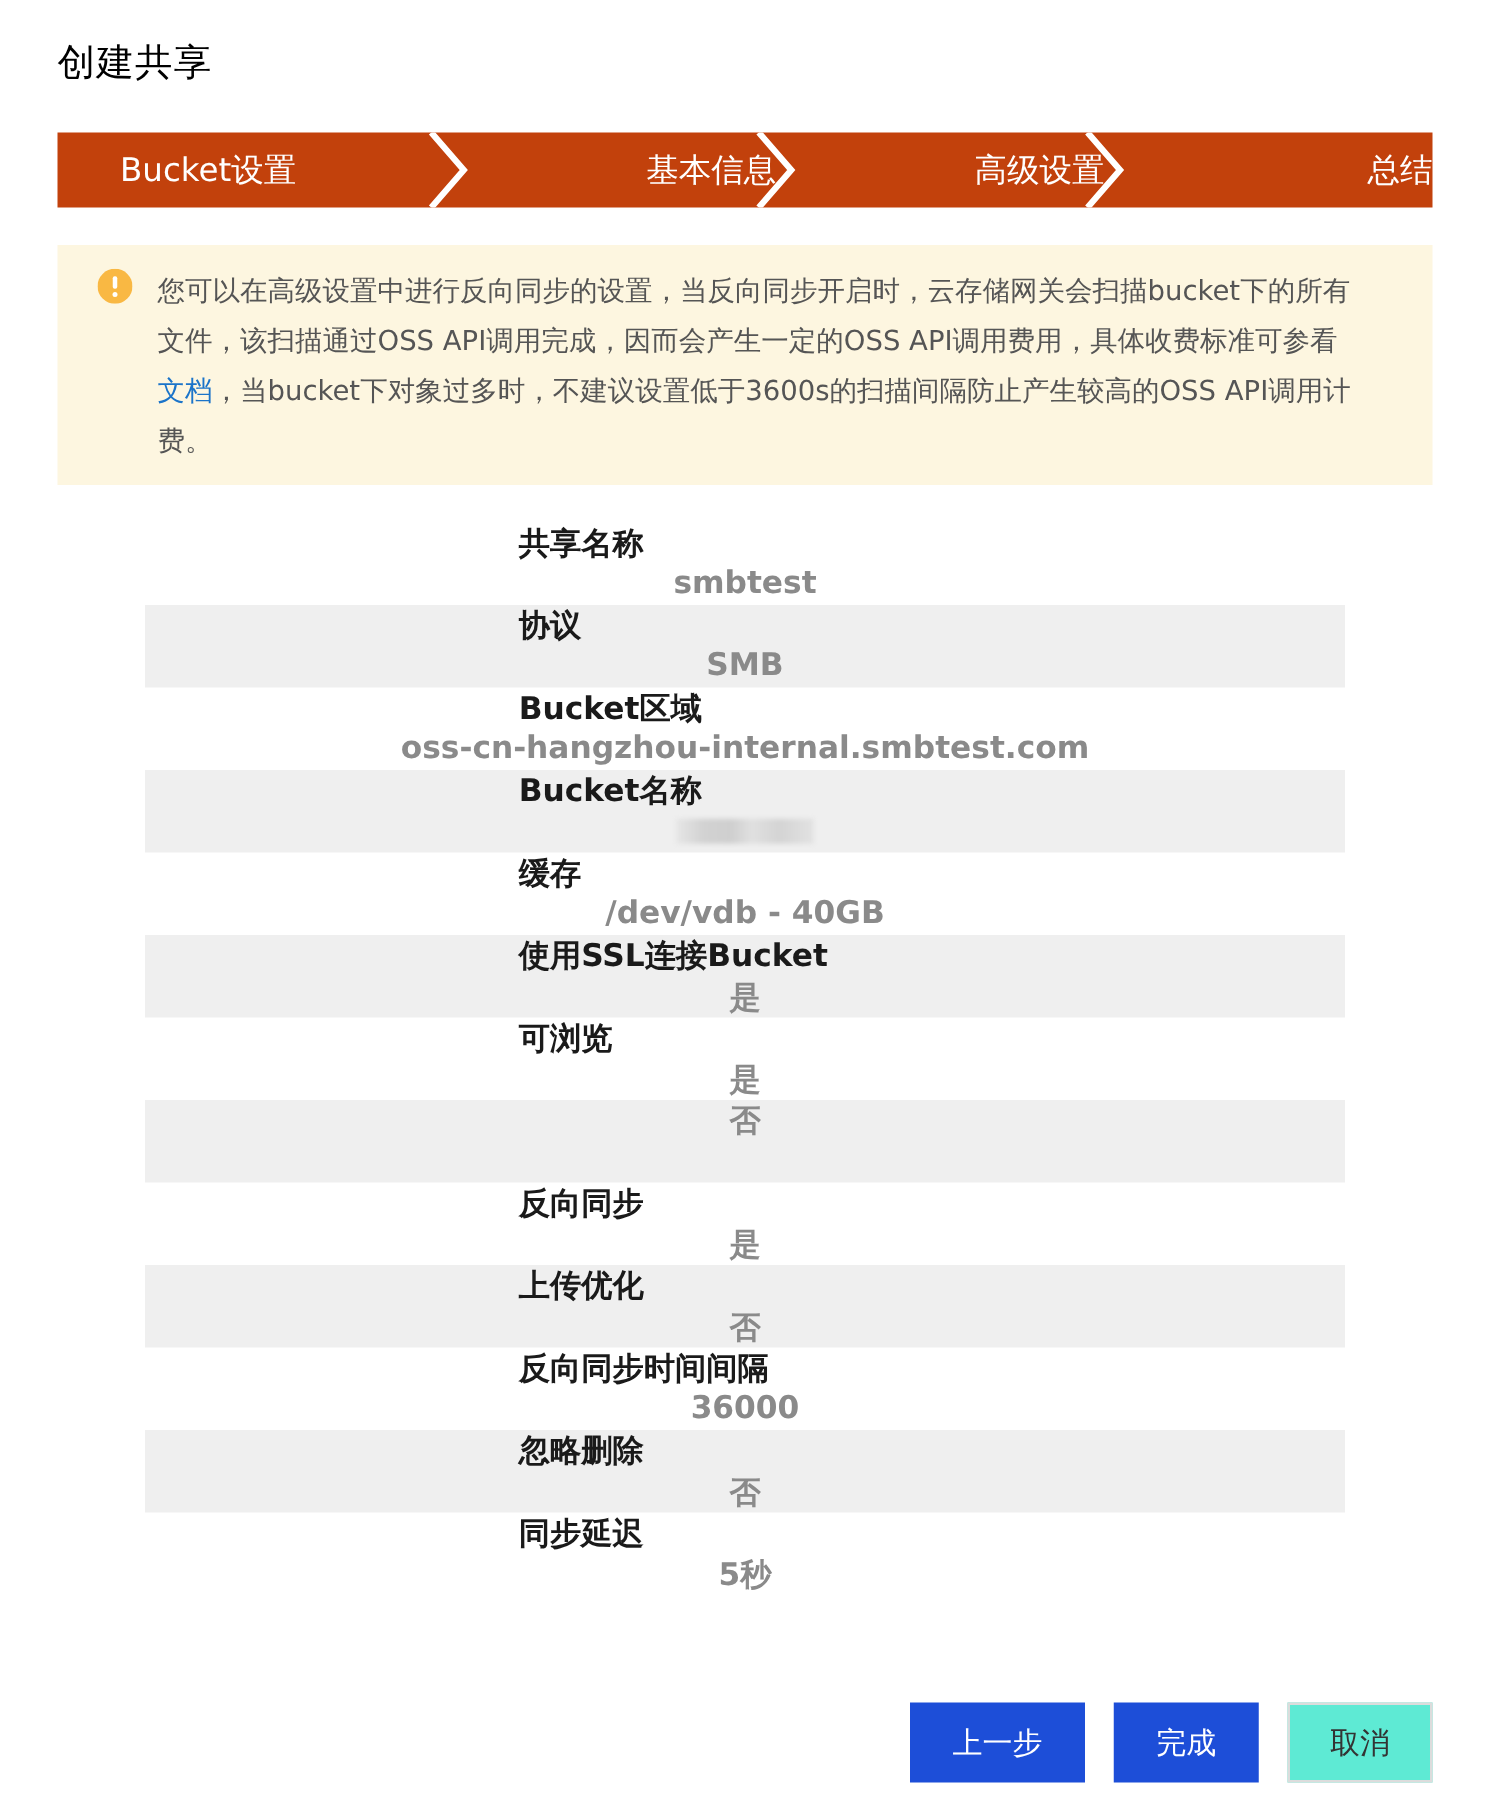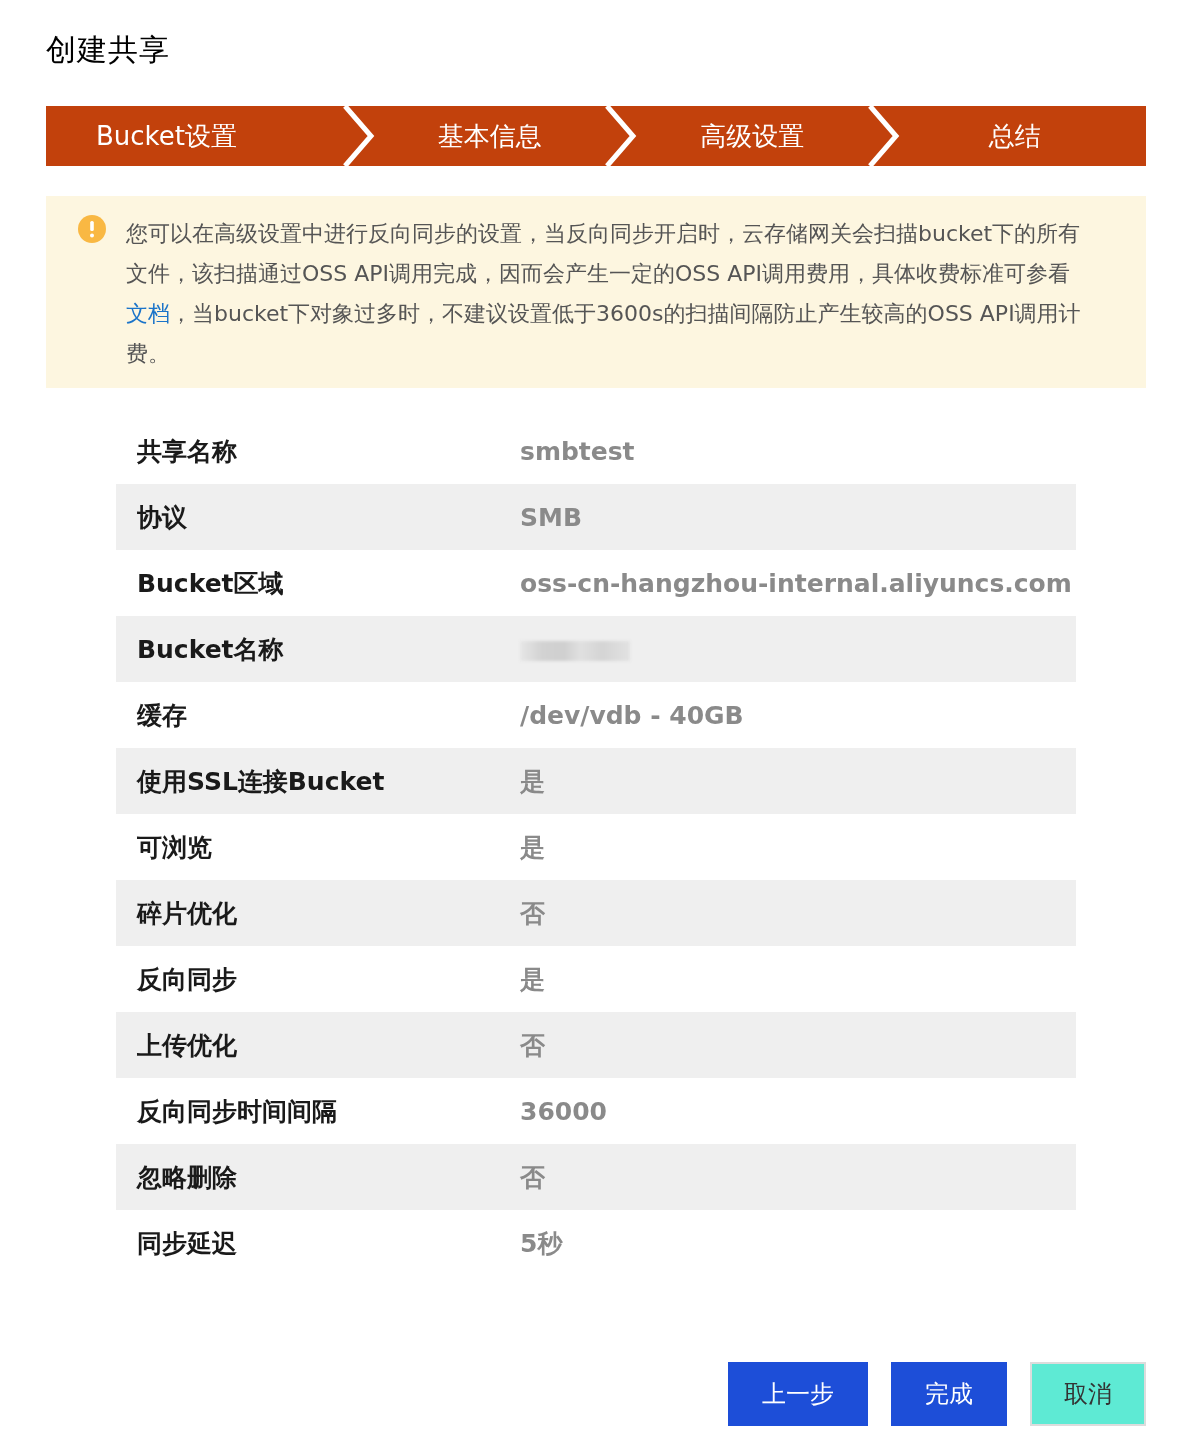--- a/index.html
+++ b/index.html
@@ -10,21 +10,21 @@
       position: absolute; left: 46px; top: 30px;
       font-size: 30px; color: #000000; font-weight: normal; letter-spacing: 1px;
     }
 
     .steps {
       position: absolute; left: 46px; top: 106px; width: 1100px; height: 60px;
       background: #c2410c; display: flex;
     }
     .step {
       position: relative; flex: 1; height: 60px;
-      display: flex; align-items: center; justify-content: center;
+      display: flex; align-items: center; justify-content: flex-end;
       color: #ffffff; font-size: 26px;
     }
     .step:first-child { justify-content: flex-start; padding-left: 50px; }
     .step .sep {
       position: absolute; right: -20px; top: 0; width: 40px; height: 60px; z-index: 2;
     }
 
     .alert {
       position: absolute; left: 46px; top: 196px; width: 1100px; height: 192px;
       background: #fdf6e0; padding: 18px 60px 0 80px;
@@ -35,21 +35,21 @@
     .alert-icon svg { display: block; }
     .alert-text {
       font-size: 22px; line-height: 40px; color: #555;
     }
     .alert-text a { color: #1b74c9; text-decoration: none; }
 
     .table {
       position: absolute; left: 116px; top: 418px; width: 960px; height: 912px; overflow: hidden;
     }
     .row {
-      height: 66px; display: flex; align-items: center;
+      height: 66px; display: flex; align-items: center; flex-direction: column;
     }
     .row:nth-child(even) { background: #efefef; }
     .row .label {
       width: 404px; padding-left: 21px; font-size: 25px; font-weight: bold; color: #1a1a1a;
     }
     .row .value {
       font-size: 25px; color: #8a8a8a; font-weight: bold;
     }
     .blurred {
       display: inline-block; width: 110px; height: 20px; vertical-align: middle;
@@ -109,40 +109,39 @@
   <div class="row">
     <span class="label">共享名称</span>
     <span class="value">smbtest</span>
   </div>
   <div class="row">
     <span class="label">协议</span>
     <span class="value">SMB</span>
   </div>
   <div class="row">
     <span class="label">Bucket区域</span>
-    <span class="value">oss-cn-hangzhou-internal.aliyuncs.com</span>
+    <span class="value">oss-cn-hangzhou-internal.smbtest.com</span>
   </div>
   <div class="row">
     <span class="label">Bucket名称</span>
     <span class="value"><span class="blurred"></span></span>
   </div>
   <div class="row">
     <span class="label">缓存</span>
     <span class="value">/dev/vdb - 40GB</span>
   </div>
   <div class="row">
     <span class="label">使用SSL连接Bucket</span>
     <span class="value">是</span>
   </div>
   <div class="row">
     <span class="label">可浏览</span>
     <span class="value">是</span>
   </div>
   <div class="row">
-    <span class="label">碎片优化</span>
     <span class="value">否</span>
   </div>
   <div class="row">
     <span class="label">反向同步</span>
     <span class="value">是</span>
   </div>
   <div class="row">
     <span class="label">上传优化</span>
     <span class="value">否</span>
   </div>

